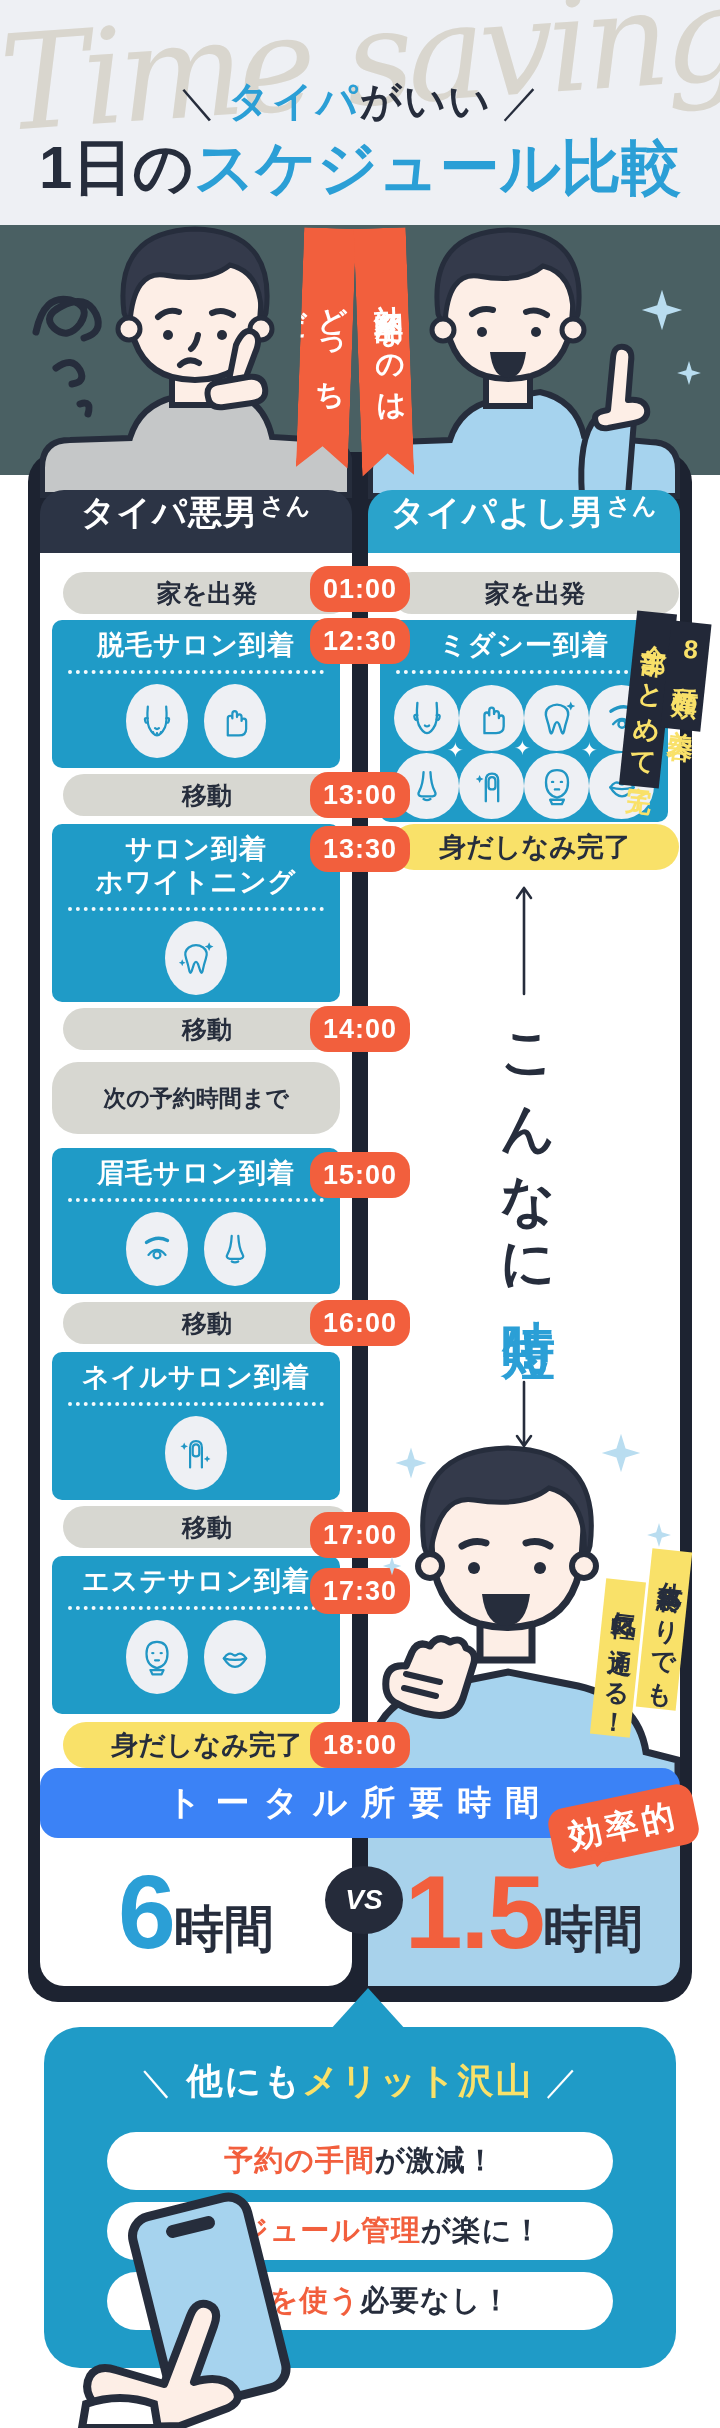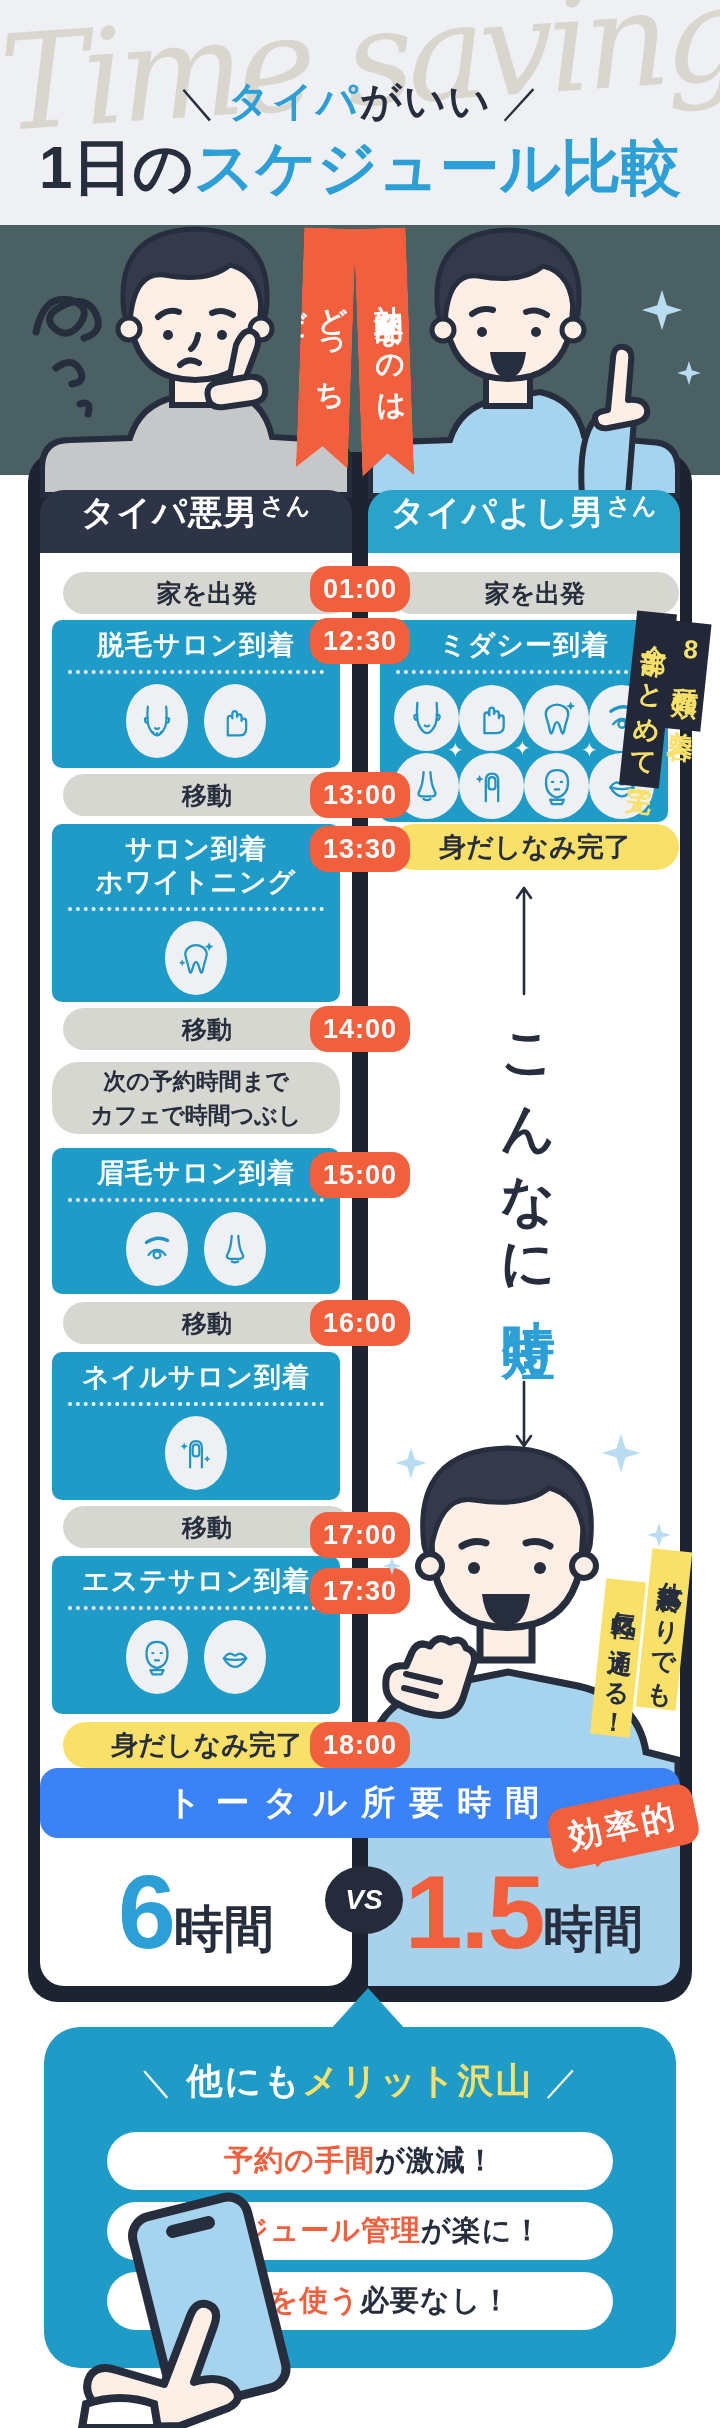--- a/index.html
+++ b/index.html
@@ -220,21 +220,20 @@
             </svg>
           </span>
       </div>
     </div>
 
     <div class="pill" style="top:455px">移動</div>
 
     <div class="card grayinfo" style="top:509px;height:72px">
       <div>
           <span style="display:block">次の予約時間まで</span>
-          <span style="display:block">カフェで時間つぶし</span>
         </div>
     </div>
 
     <div class="card" style="top:595px;height:146px">
       <div class="ttl">眉毛サロン到着</div>
       <div class="dots"></div>
       <div class="icons">
         <span class="bubble">
             <svg viewBox="0 0 32 32">
               <path class="ic" style="stroke-width:2.6" d="M8 11 Q16 5.5 24 9.5"></path>

